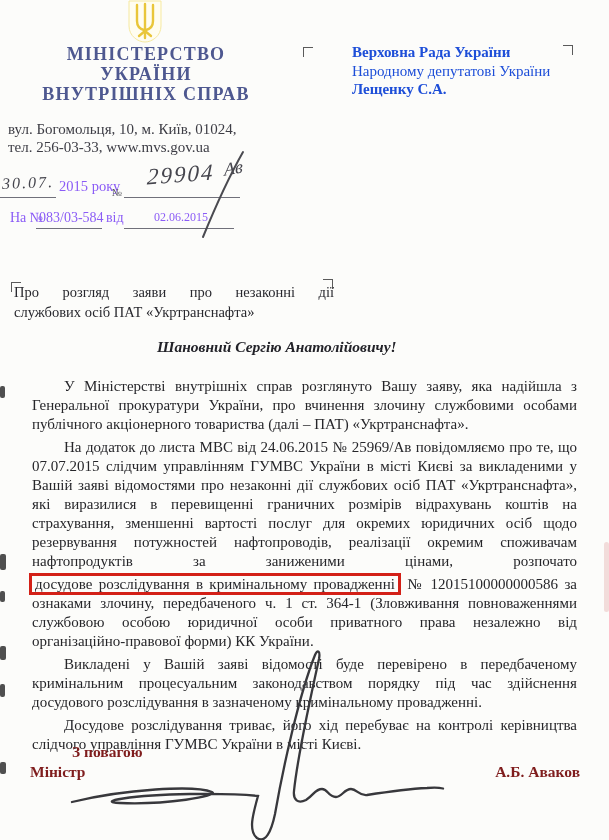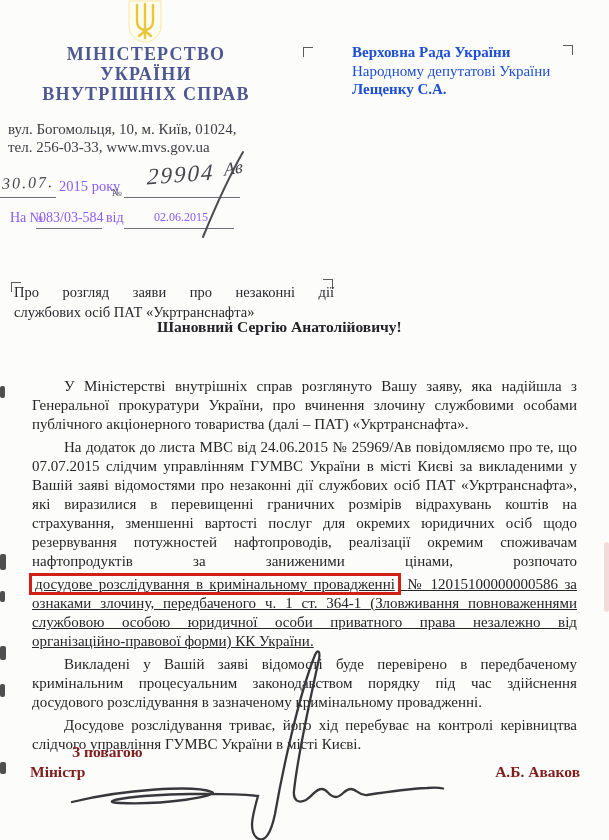--- a/index.html
+++ b/index.html
@@ -28,25 +28,25 @@
   .printed-sm{font-size:14.5px;color:#8b5cf6;}
   .printed-xs{font-size:10.5px;color:#55555c;}
   .hw{font-style:italic;color:#45454d;white-space:nowrap;}
   .hw-date{font-size:16px;transform:rotate(-2deg);letter-spacing:2px;}
   .hw-num{font-size:23px;transform:rotate(-4deg) skewX(-6deg);letter-spacing:2px;}
   .hw-suffix{font-size:18px;transform:rotate(-10deg) skewX(-8deg);}
   
   .subject{left:14px;top:283px;width:320px;font-size:14.5px;line-height:19.5px;color:#28282e;}
   .subject .l1{display:block;text-align:justify;text-align-last:justify;}
   
-  .salutation{left:157px;top:318px;font-weight:bold;font-size:15.5px;color:#222228;}
+  .salutation{left:157px;top:338px;font-weight:bold;font-style:italic;font-size:15.5px;color:#222228;}
   
   .body-text{left:28px;top:373px;width:553px;font-size:15px;line-height:19px;text-align:justify;color:#26262a;}
   .body-text p{margin:4px;text-indent:32px;}
-  .body-text p.cont{text-indent:0;text-decoration:underline;}
+  .body-text p.cont{text-indent:0;}
   .jlast{text-align-last:justify;}
   .hl{border:3px solid #d32017;padding:0 3px;margin-left:-3px;}
   
   .closing{font-weight:bold;font-size:15.5px;color:#7f1d1d;}
   
   .smudge{background:#151515;opacity:.75;border-radius:2px;}
   .pink-smear{background:#e7b6b4;opacity:.45;border-radius:3px;}
   svg.overlay{left:0;top:0;pointer-events:none;}
 </style>
 </head>

